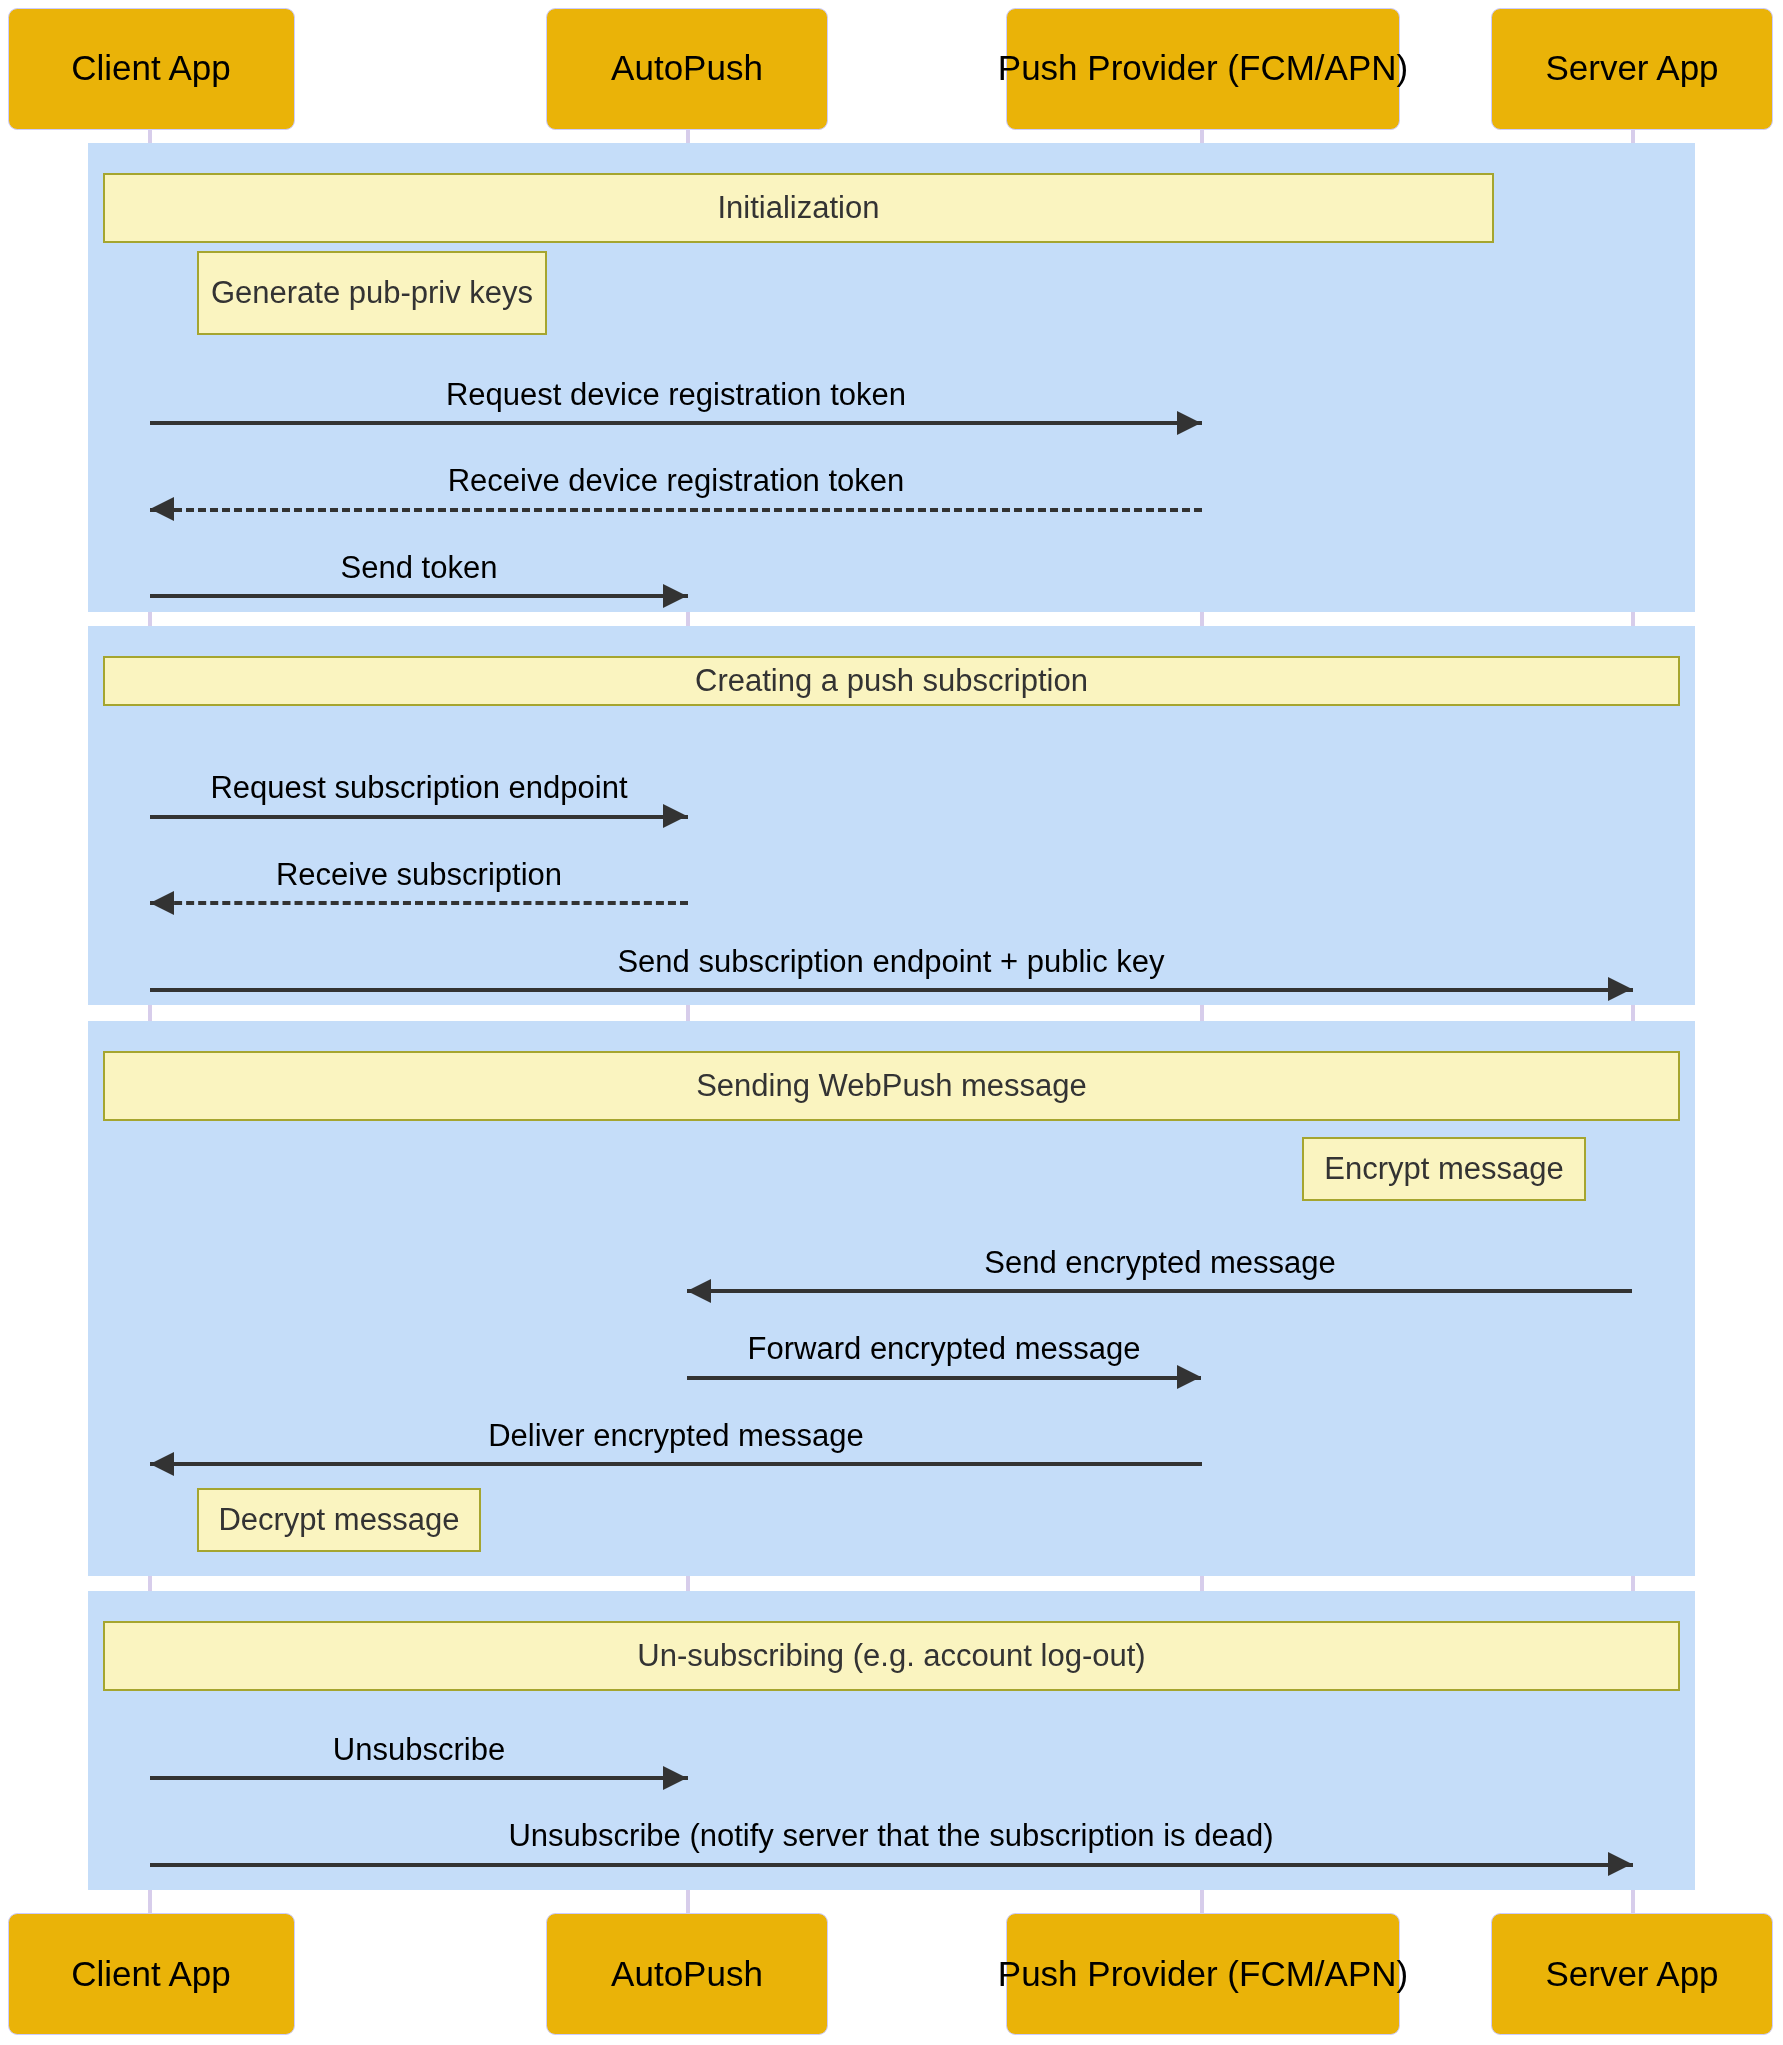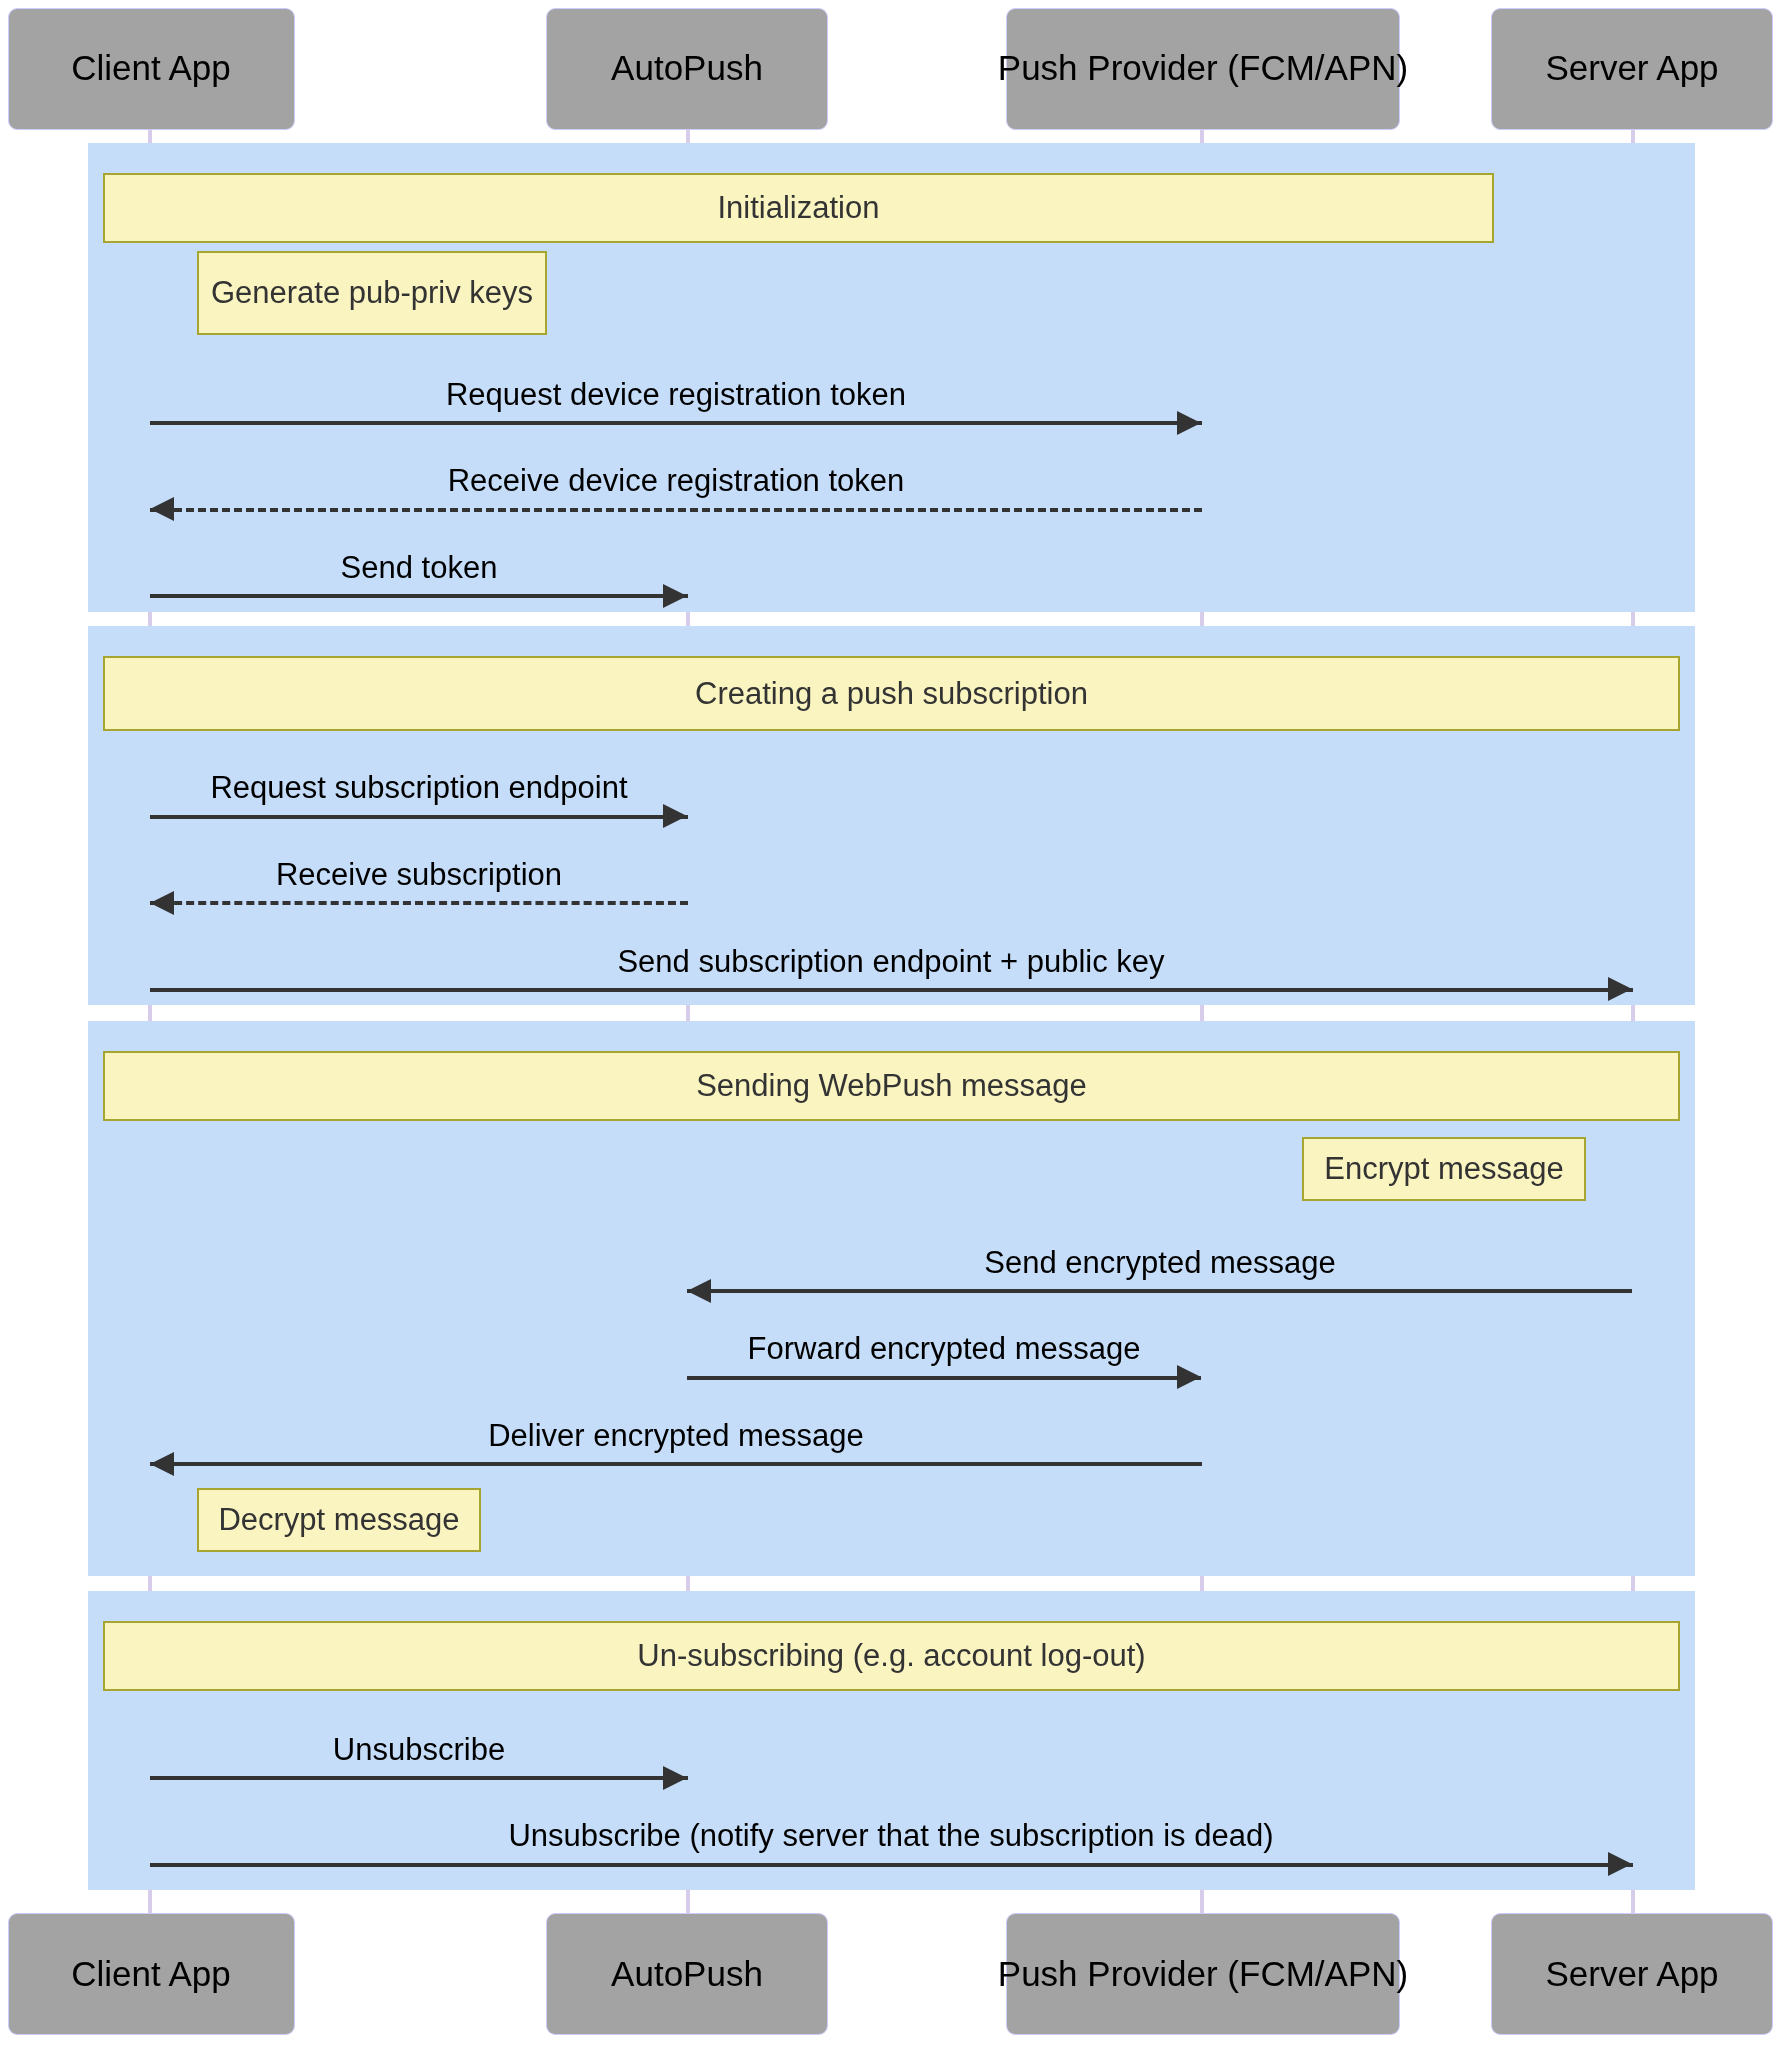--- a/index.html
+++ b/index.html
@@ -13,21 +13,21 @@
     position: relative;
     width: 1783px;
     height: 2045px;
     background: #ffffff;
     overflow: hidden;
   }
 
   
   .participant {
     position: absolute;
-    background: #a3a3a3;
+    background: #eab308;
     border: 1.9px solid #CCCCFF;
     border-radius: 9.4px;
     display: flex;
     align-items: center;
     justify-content: center;
     color: #000000;
     font-size: 35px;
     line-height: 1.1;
     text-align: center;
     white-space: nowrap;
@@ -128,21 +128,21 @@
     <div class="msg-label" style="left: 676px; top: 377px;">Request device registration token</div>
     <div class="msg-line" style="left: 150px; top: 421px; width: 1052px;"></div>
     <div class="arrow-head right" style="left: 1177px; top: 411px;"></div>
     <div class="msg-label" style="left: 676px; top: 463px;">Receive device registration token</div>
     <div class="msg-line dashed" style="left: 150px; top: 508px; width: 1052px;"></div>
     <div class="arrow-head left" style="left: 150px; top: 497px;"></div>
     <div class="msg-label" style="left: 419px; top: 550px;">Send token</div>
     <div class="msg-line" style="left: 150px; top: 594px; width: 538px;"></div>
     <div class="arrow-head right" style="left: 663px; top: 584px;"></div>
     <div class="section-block" style="left: 88px; top: 626px; width: 1607px; height: 379px;"></div>
-    <div class="section-header" style="left: 103px; top: 656px; width: 1577px; height: 75px;">Creating a push subscription</div>
+    <div class="section-header" style="left: 103px; top: 656px; width: 1577px; height: 50px;">Creating a push subscription</div>
     <div class="msg-label" style="left: 419px; top: 770px;">Request subscription endpoint</div>
     <div class="msg-line" style="left: 150px; top: 815px; width: 538px;"></div>
     <div class="arrow-head right" style="left: 663px; top: 804px;"></div>
     <div class="msg-label" style="left: 419px; top: 857px;">Receive subscription</div>
     <div class="msg-line dashed" style="left: 150px; top: 901px; width: 538px;"></div>
     <div class="arrow-head left" style="left: 150px; top: 891px;"></div>
     <div class="msg-label" style="left: 891px; top: 944px;">Send subscription endpoint + public key</div>
     <div class="msg-line" style="left: 150px; top: 988px; width: 1483px;"></div>
     <div class="arrow-head right" style="left: 1608px; top: 977px;"></div>
     <div class="section-block" style="left: 88px; top: 1021px; width: 1607px; height: 555px;"></div>

